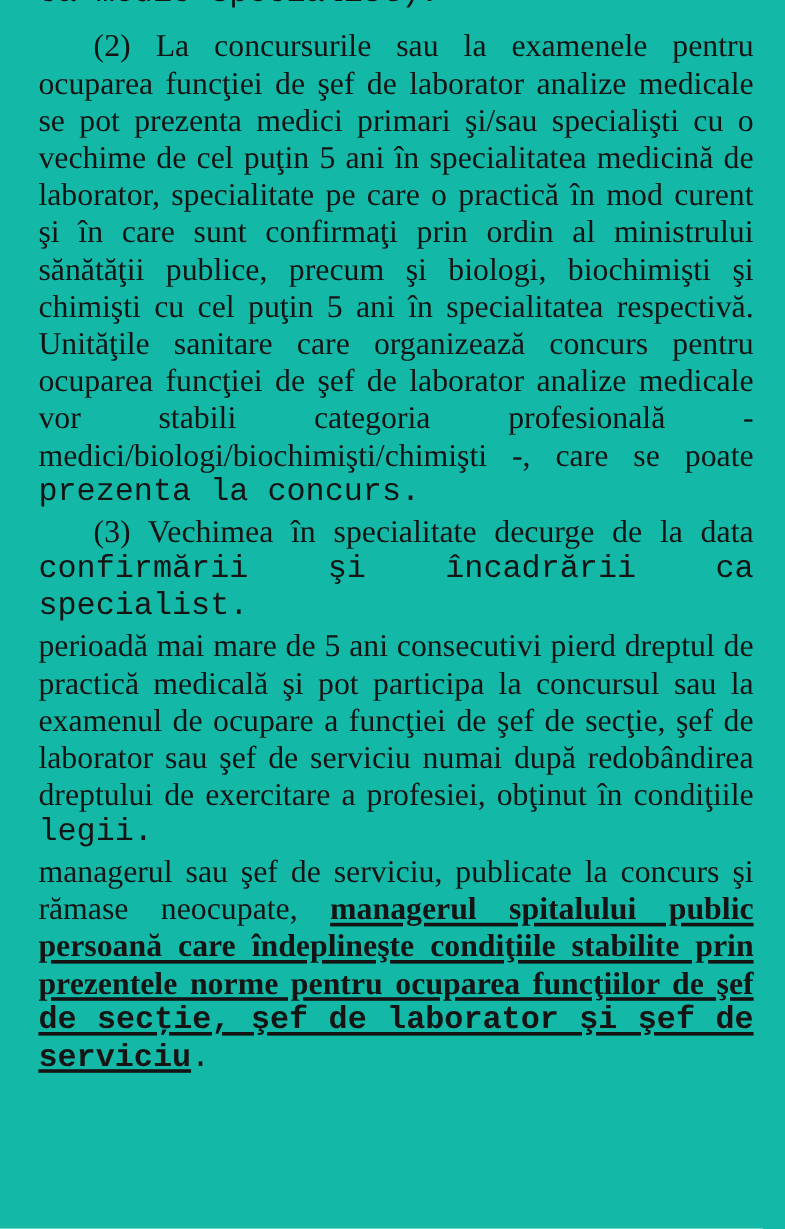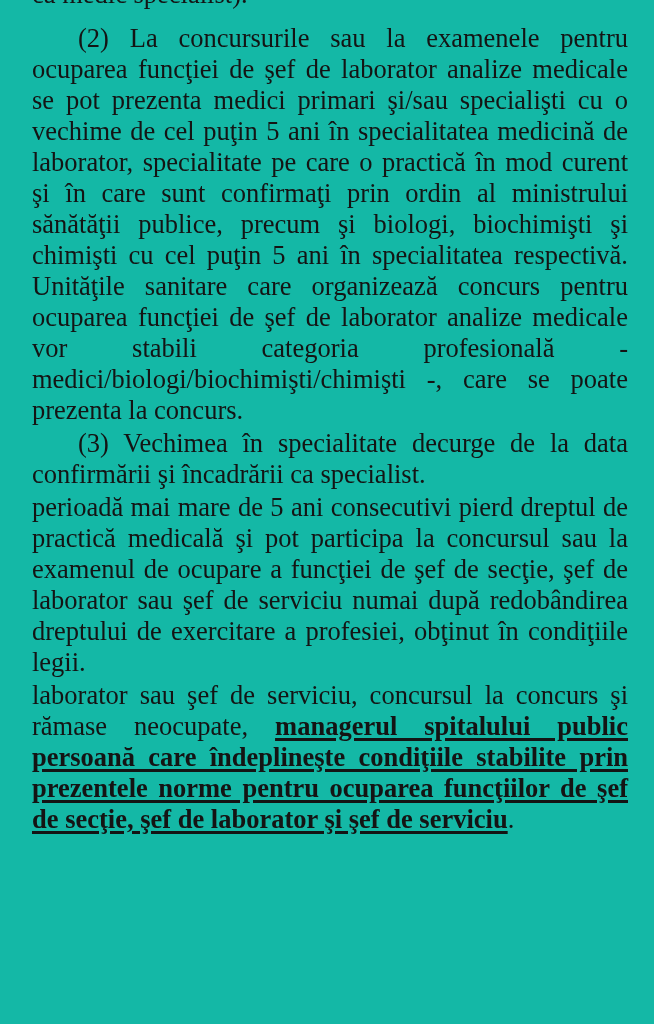--- a/index.html
+++ b/index.html
@@ -25,20 +25,21 @@
   .line {
     font-size: 26.5px;
     line-height: 31px;
     text-align: justify;
     text-align-last: justify;
     -moz-text-align-last: justify;
     word-spacing: normal;
   }
   .line.last {
     text-align-last: left;
+    font-family: Liberation Mono, monospace;
     -moz-text-align-last: left;
   }
   
   .top-clip {
     height: 10px;
     overflow: hidden;
   }
   .top-clip .line {
     margin-top: -21px;
     text-align-last: left;
@@ -85,20 +86,20 @@
       </div>
       <div class="para art">
         <div class="line"><span>perioadă mai mare de 5 ani consecutivi pierd dreptul de</span></div>
         <div class="line"><span>practică medicală şi pot participa la concursul sau la</span></div>
         <div class="line"><span>examenul de ocupare a funcţiei de şef de secţie, şef de</span></div>
         <div class="line"><span>laborator sau şef de serviciu numai după redobândirea</span></div>
         <div class="line"><span>dreptului de exercitare a profesiei, obţinut în condiţiile</span></div>
         <div class="line last"><span>legii.</span></div>
       </div>
       <div class="para art">
-        <div class="line"><span>laborator sau şef de serviciu, concursul la concurs şi</span></div>
+        <div class="line"><span>managerul sau şef de serviciu, publicate la concurs şi</span></div>
         <div class="line"><span>rămase neocupate, </span><span class="bold underline">managerul spitalului public</span></div>
         <div class="line"><span class="bold underline">persoană care îndeplineşte condiţiile stabilite prin</span></div>
         <div class="line"><span class="bold underline">prezentele norme pentru ocuparea funcţiilor de şef</span></div>
         <div class="line last"><span class="bold underline">de secţie, şef de laborator şi şef de serviciu</span><span>.</span></div>
       </div>
     </div>
 </div>
 
 </body></html>

